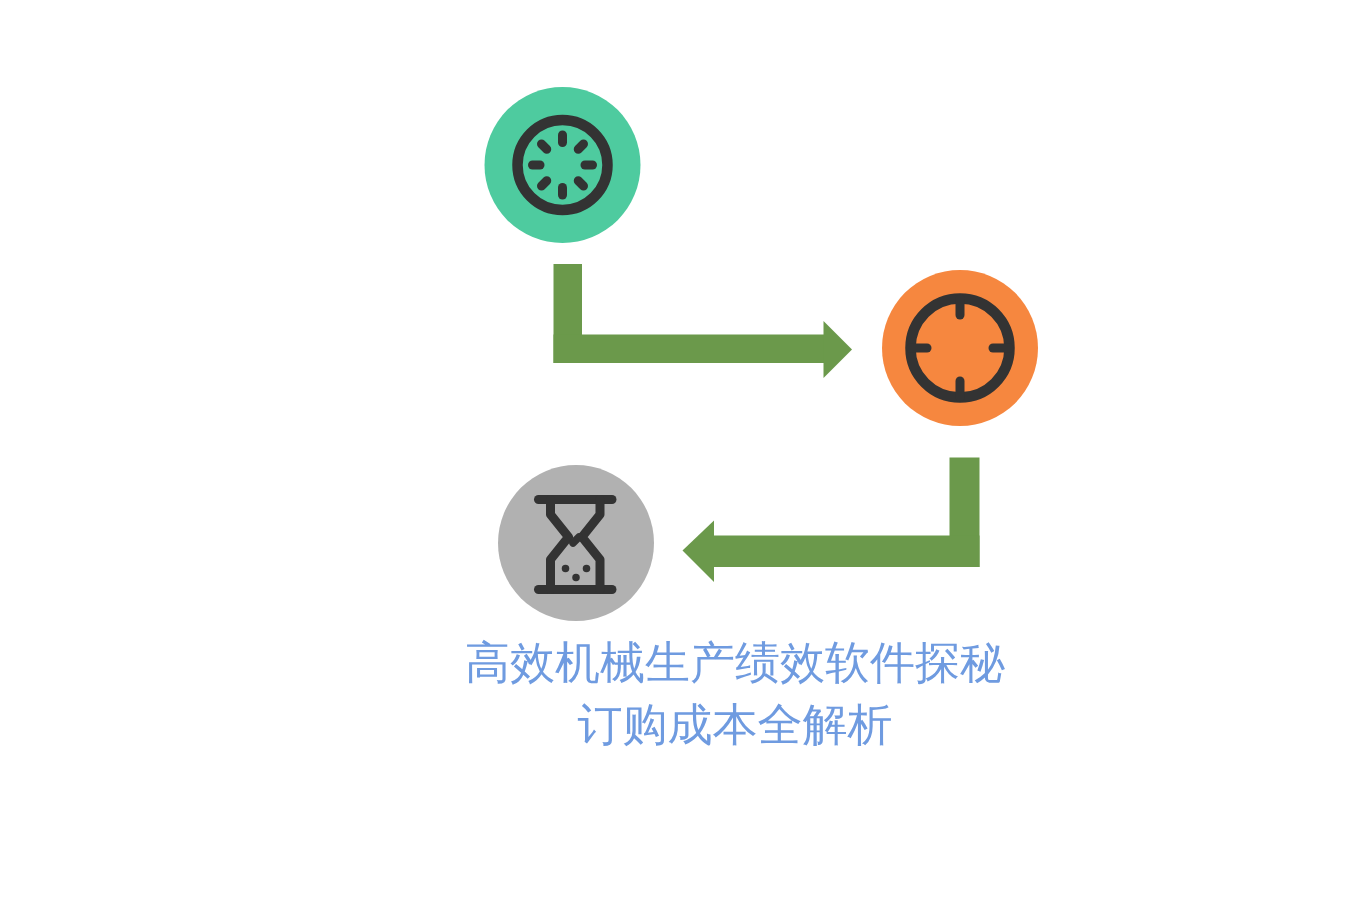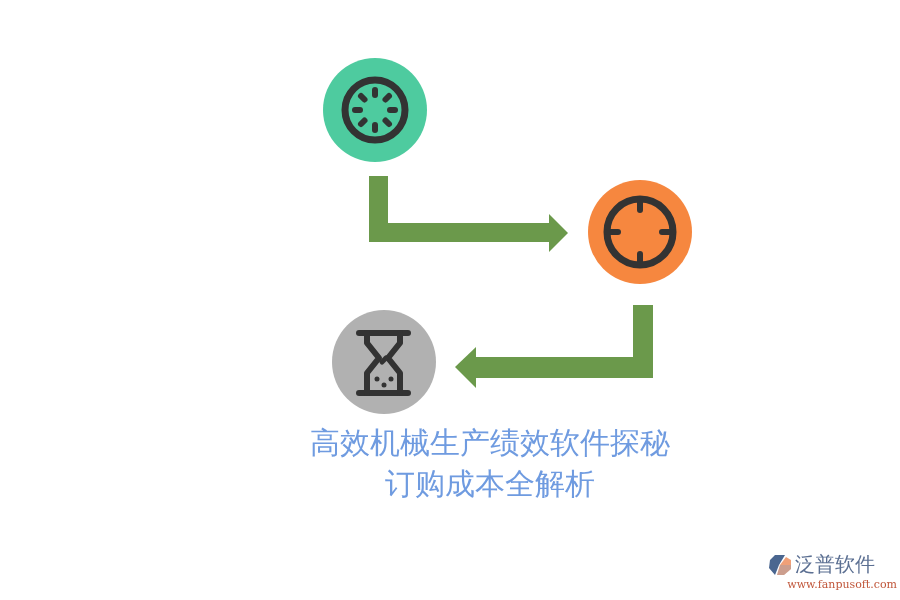--- a/index.html
+++ b/index.html
@@ -123,23 +123,14 @@
         <circle cx="377" cy="379" r="2.5" fill="#333333" stroke="none"></circle>
         <circle cx="391" cy="379" r="2.5" fill="#333333" stroke="none"></circle>
         <circle cx="384" cy="385" r="2.5" fill="#333333" stroke="none"></circle>
       </g>
     </g>
   </svg>
 
   <div class="title line1">高效机械生产绩效软件探秘</div>
   <div class="title line2">订购成本全解析</div>
 
-  <div class="logo">
-    <svg class="logo-mark" width="26" height="22" viewBox="0 0 26 22">
-      <polygon points="8,1 18,1 12,11 8,21 2,14 3,6" fill="#4a6690"></polygon>
-      <polygon points="13,11 19,3 24,6 24,15 17,21 10,21" fill="#f0a078"></polygon>
-      <polygon points="13,11 24,11 24,15 17,21 10,21" fill="#8a9cb8" opacity="0.35"></polygon>
-    </svg>
-    <span class="logo-name">泛普软件</span>
-    <span class="logo-url">www.fanpusoft.com</span>
-  </div>
 
 </div>
 
 </body></html>

